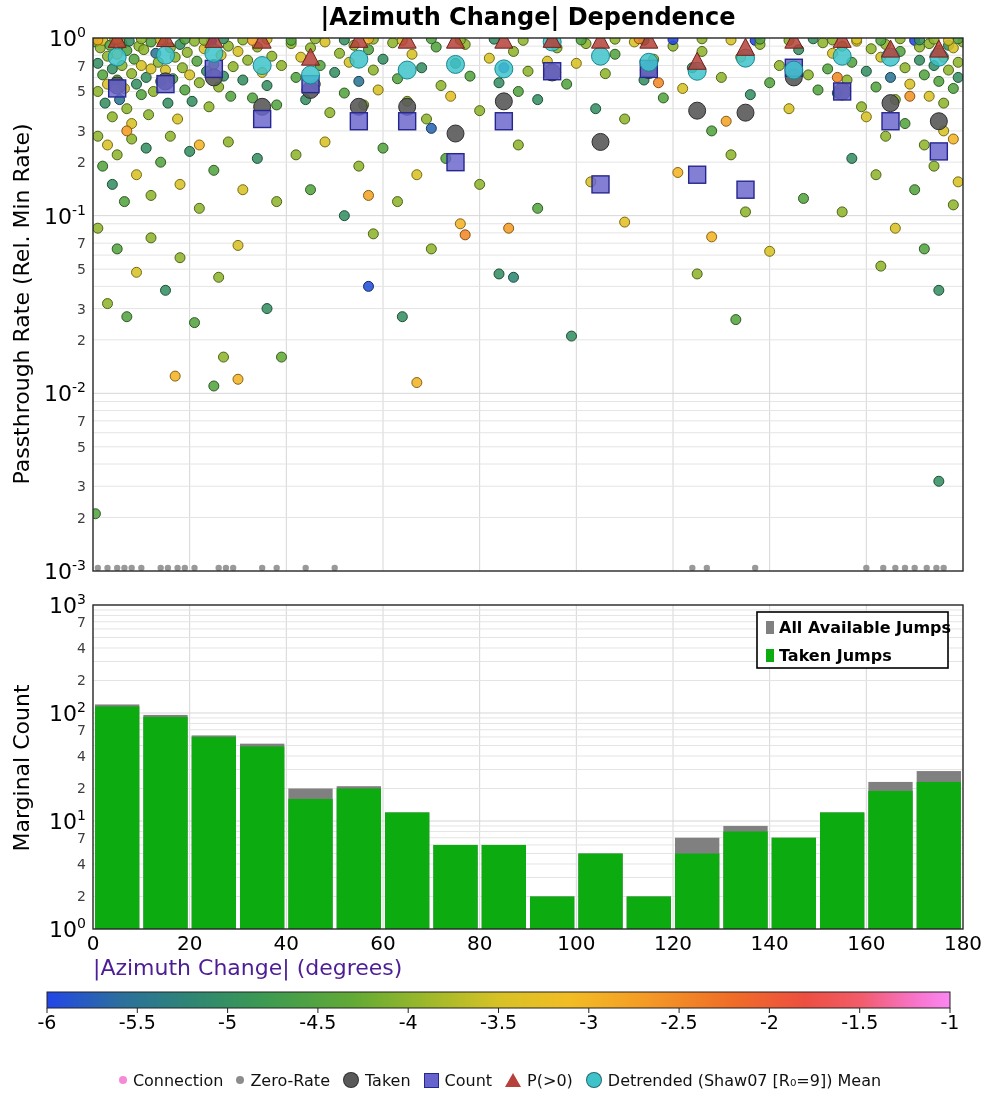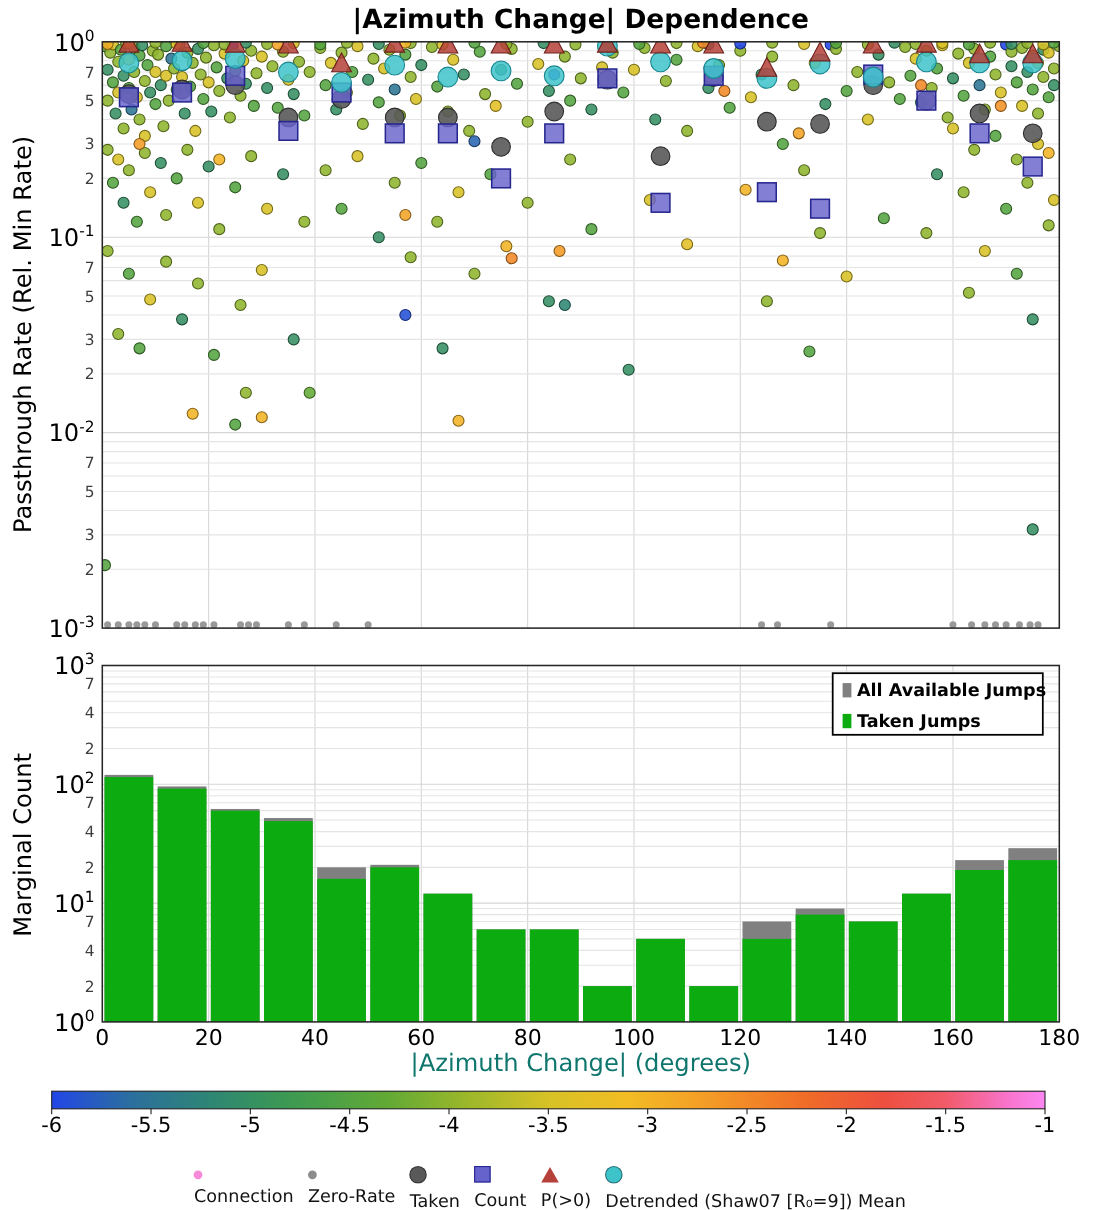--- a/index.html
+++ b/index.html
@@ -3,28 +3,28 @@
 <meta charset="utf-8">
 <style>
   html,body{margin:0;padding:0;background:#ffffff;}
   #figure{position:relative;width:1000px;height:1100px;background:#ffffff;
           font-family:"DejaVu Sans","Liberation Sans",sans-serif;overflow:hidden;}
   #figure svg{position:absolute;left:0;top:0;}
   .fig-title{position:absolute;left:93px;top:3px;width:870px;text-align:center;
              font-size:24px;font-weight:bold;color:#000;white-space:nowrap;}
   .vlabel{position:absolute;white-space:nowrap;font-size:22px;color:#000;
           transform:rotate(-90deg) translateX(-50%);transform-origin:left top;}
-  .xlabel{position:absolute;left:93px;top:955px;width:870px;text-align:center;
-          font-size:22px;color:#0f766e;}
+  .xlabel{position:absolute;left:93px;top:955px;width:870px;text-align:left;
+          font-size:22px;color:#4c1d95;}
   .cblabel{position:absolute;left:47px;top:1033px;width:903px;text-align:center;
            font-size:22px;color:#000;}
   .bottom-legend{position:absolute;left:0;top:1066px;width:1000px;height:28px;
                  display:flex;justify-content:center;align-items:center;gap:13px;
                  font-size:16px;color:#111;}
-  .bl-item{display:flex;gap:6px;white-space:nowrap;flex-direction:column;}
+  .bl-item{display:flex;align-items:center;gap:6px;white-space:nowrap;}
   .m-dot{display:inline-block;border-radius:50%;}
   .m-sq{display:inline-block;}
   .m-tri{display:inline-block;width:0;height:0;border-left:8px solid transparent;
          border-right:8px solid transparent;}
 </style>
 </head>
 <body>
 
 <div id="figure">
   <div class="fig-title">|Azimuth Change| Dependence</div>

